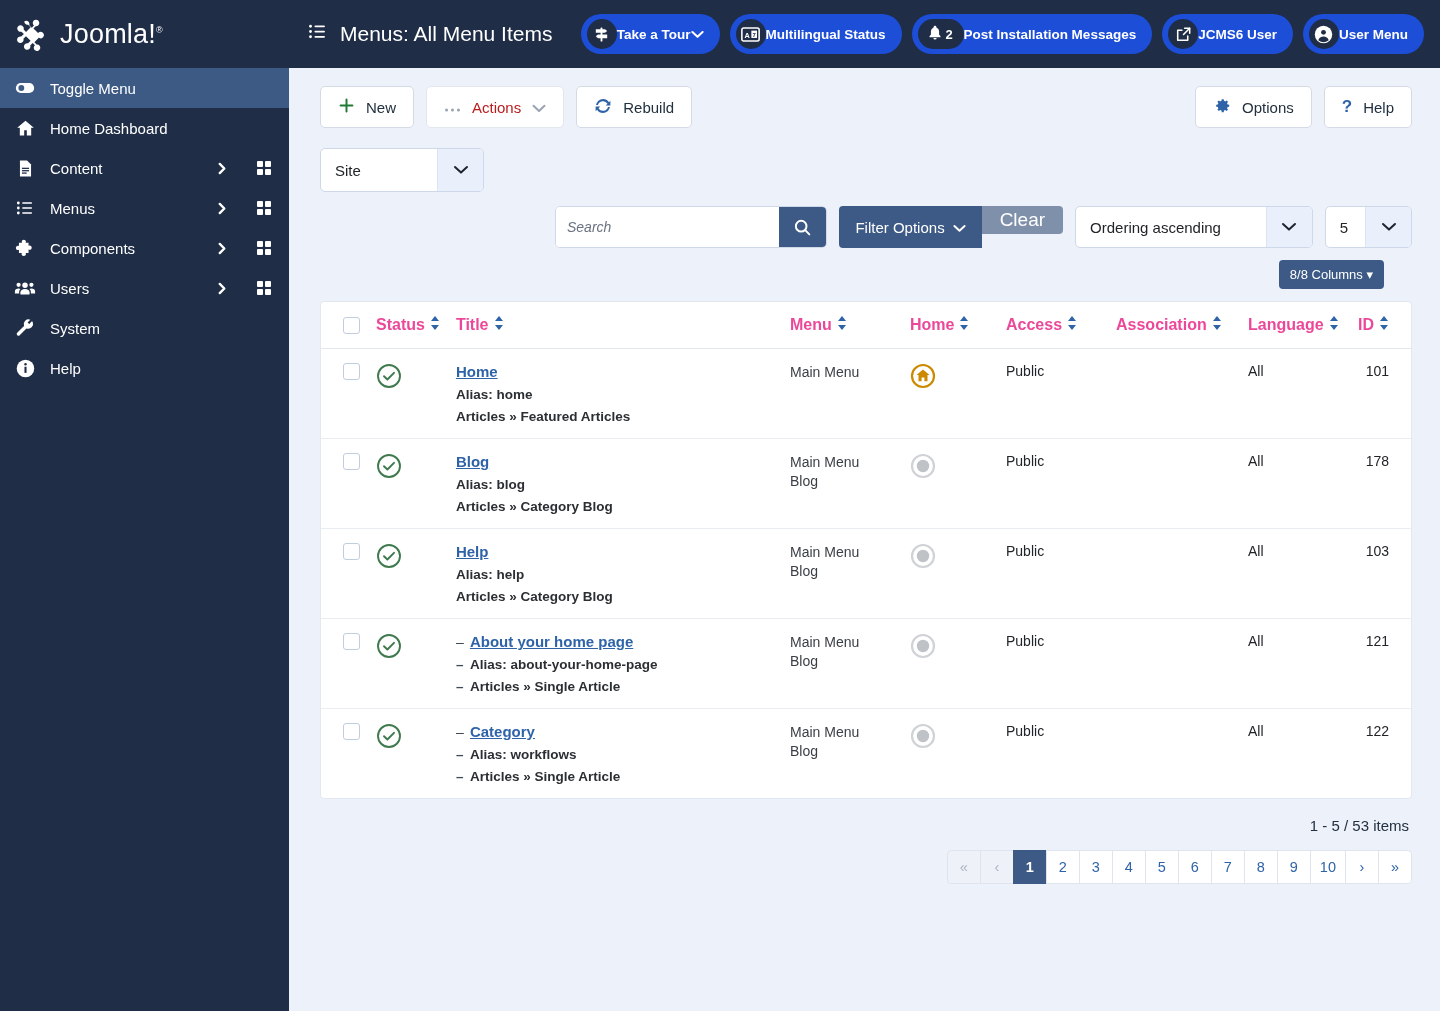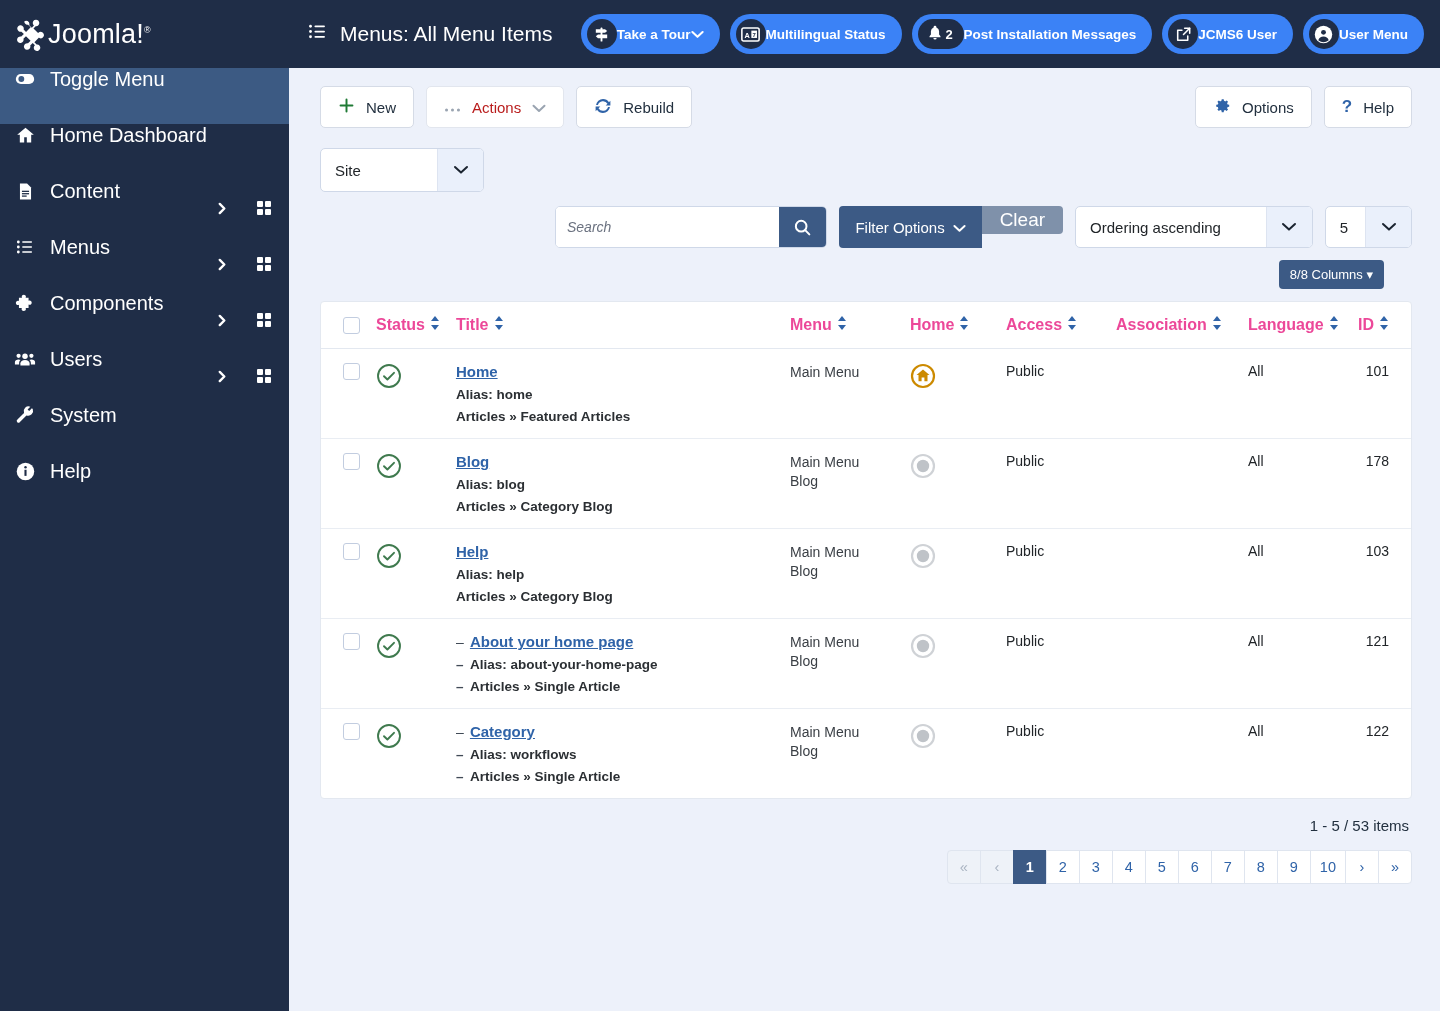--- a/index.html
+++ b/index.html
@@ -16,32 +16,32 @@
   #sidebar {
     position: absolute; left: 0; top: 0;
     width: 289px; height: 1011px;
     background: #1f2d47;
     color: #fff;
   }
   .brand {
     height: 68px;
     display: flex; align-items: center;
     padding-left: 14px;
-    gap: 0;
+    gap: 12px;
   }
   .brand-logo { width: 34px; height: 34px; flex: none; }
   .brand-text { font-size: 27px; letter-spacing: .2px; font-weight: 400; color:#fff; }
   .brand-text sup { font-size: 9px; vertical-align: super; }
   .nav-item {
-    height: 56px;
-    display: flex; 
+    height: 40px;
+    display: flex; align-items: center;
     padding-left: 14px; padding-right: 14px;
     gap: 14px;
     color: #fff;
-    font-size: 20px;
+    font-size: 15px;
     cursor: pointer;
     position: relative;
   }
   .nav-item.active { background: #3c5a83; }
   .nav-ico { width: 22px; height: 22px; display:flex; align-items:center; justify-content:center; flex:none; }
   .nav-ico svg { display:block; }
   .nav-label { flex: 1; }
   .nav-caret { width: 18px; display:flex; align-items:center; justify-content:center; }
   .nav-grid { width: 22px; display:flex; align-items:center; justify-content:center; margin-left:8px;}
   .grid4 { width: 14px; height: 14px; display:grid; grid-template-columns:6px 6px; grid-template-rows:6px 6px; gap:2px; }
@@ -57,21 +57,21 @@
   }
   .hdr-title {
     display: flex; align-items: center; gap: 12px;
     color: #fff; font-size: 21px; font-weight: 400;
     white-space: nowrap;
   }
   .hdr-spacer { flex: 1; }
   .pill {
     display: flex; align-items: center;
     height: 40px;
-    background: #3b82f6;
+    background: #1d4ed8;
     border-radius: 20px;
     color: #fff;
     font-size: 13.5px;
     font-weight: bold;
     padding: 0 16px 0 6px;
     cursor: pointer;
     white-space: nowrap;
   }
   .pill-ico {
     width: 30px; height: 30px; border-radius: 50%;

